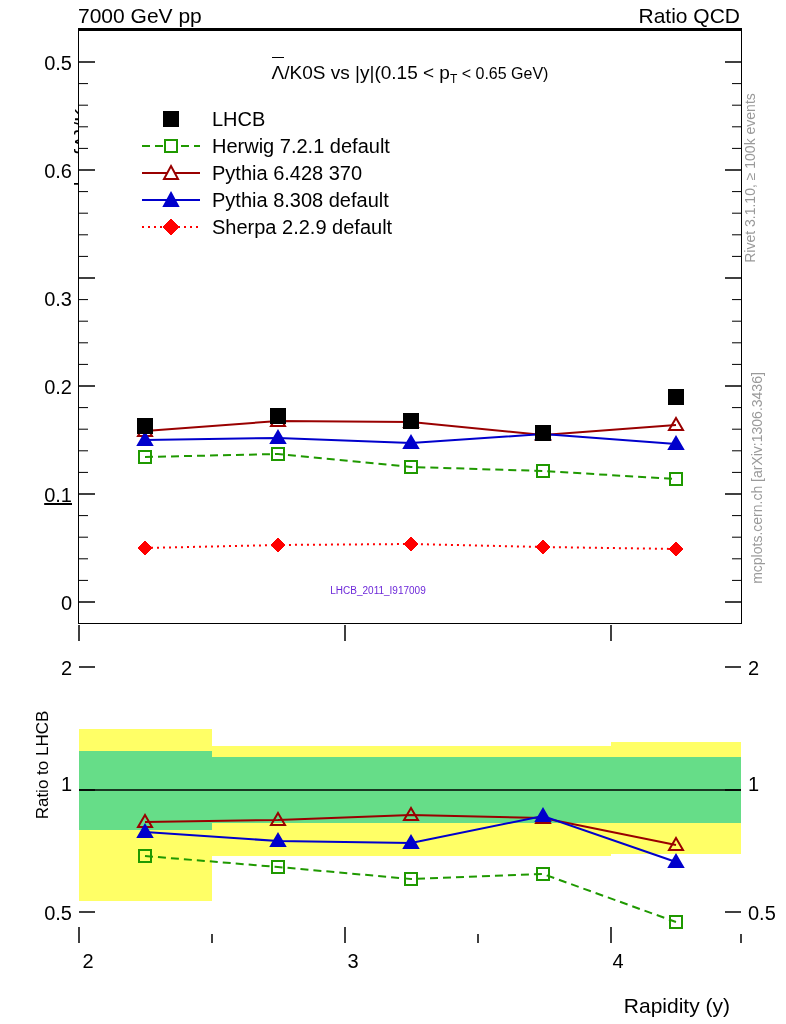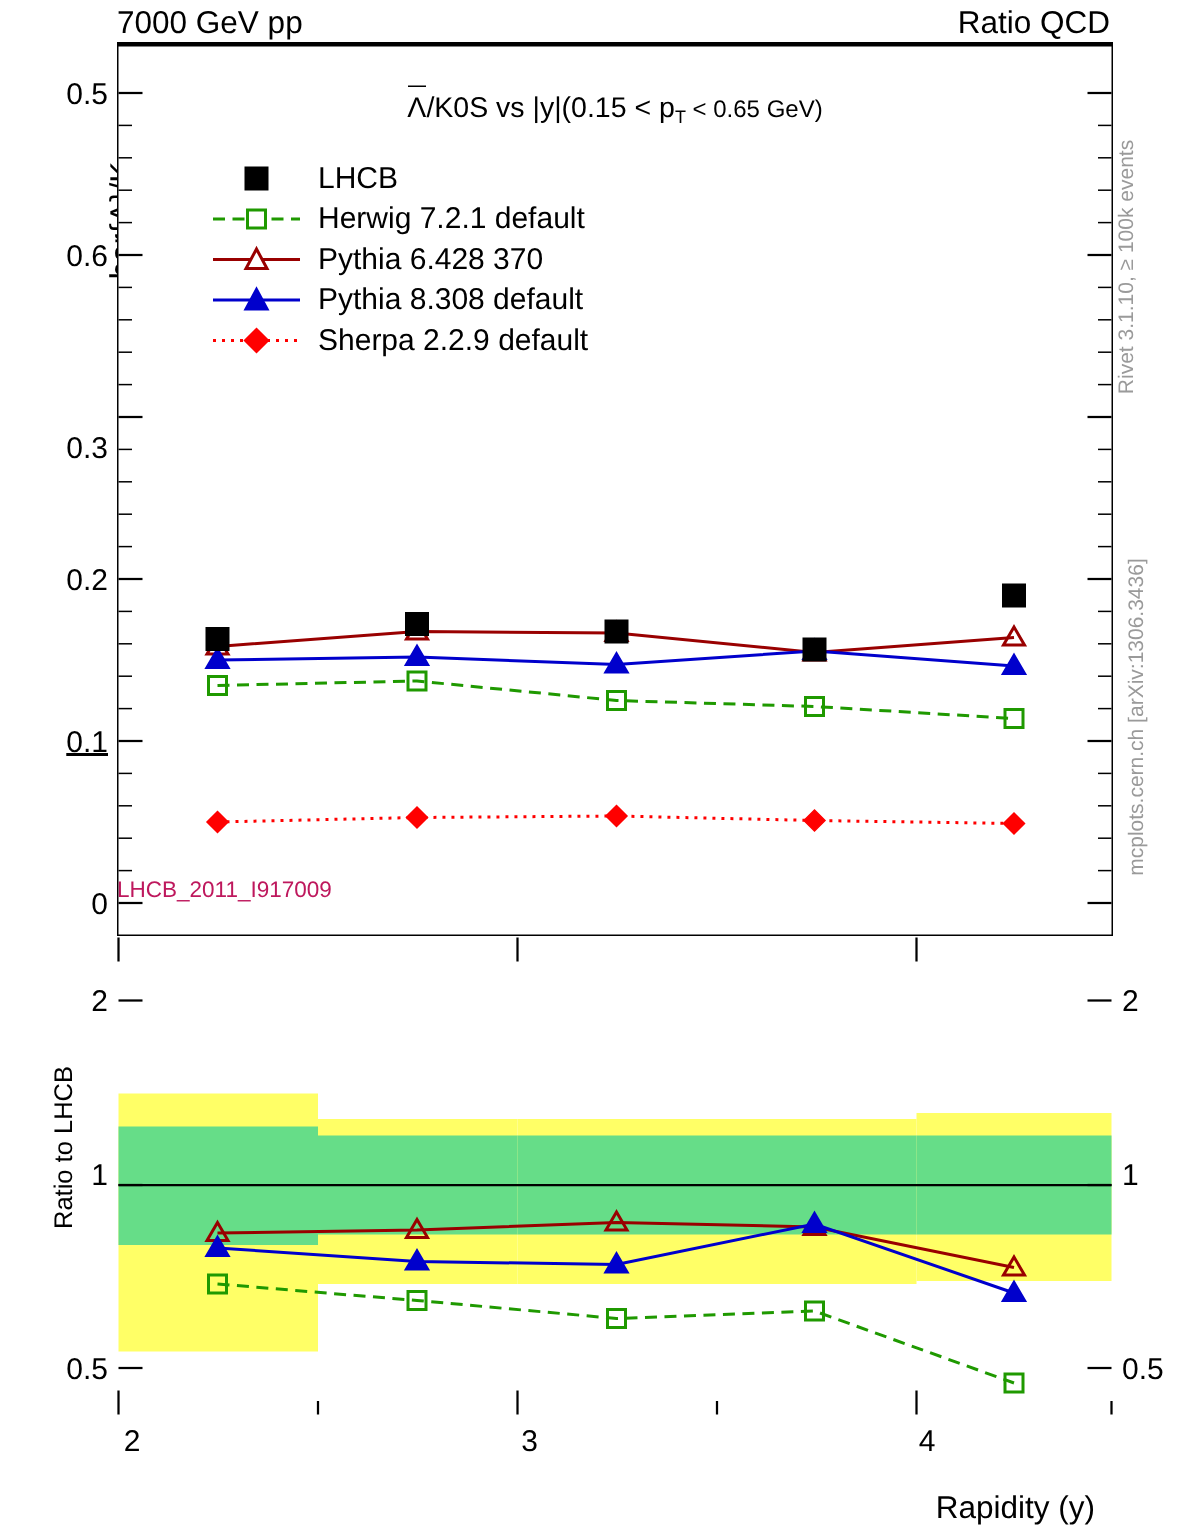--- a/index.html
+++ b/index.html
@@ -104,23 +104,23 @@
 
   #plot-title {
     left: 78px; top: 62px;
     width: 664px;
     text-align: center;
     font-size: 19px;
   }
   #watermark {
     left: 78px; top: 585px;
     width: 600px;
-    text-align: left;
-    font-size: 15px;
-    color: #be185d;
+    text-align: center;
+    font-size: 10px;
+    color: #6d28d9;
   }
 
   
   #legend {
     left: 140px; top: 105px;
     font-size: 16px;
   }
   .legend-row {
     position: relative;
     height: 27px;

